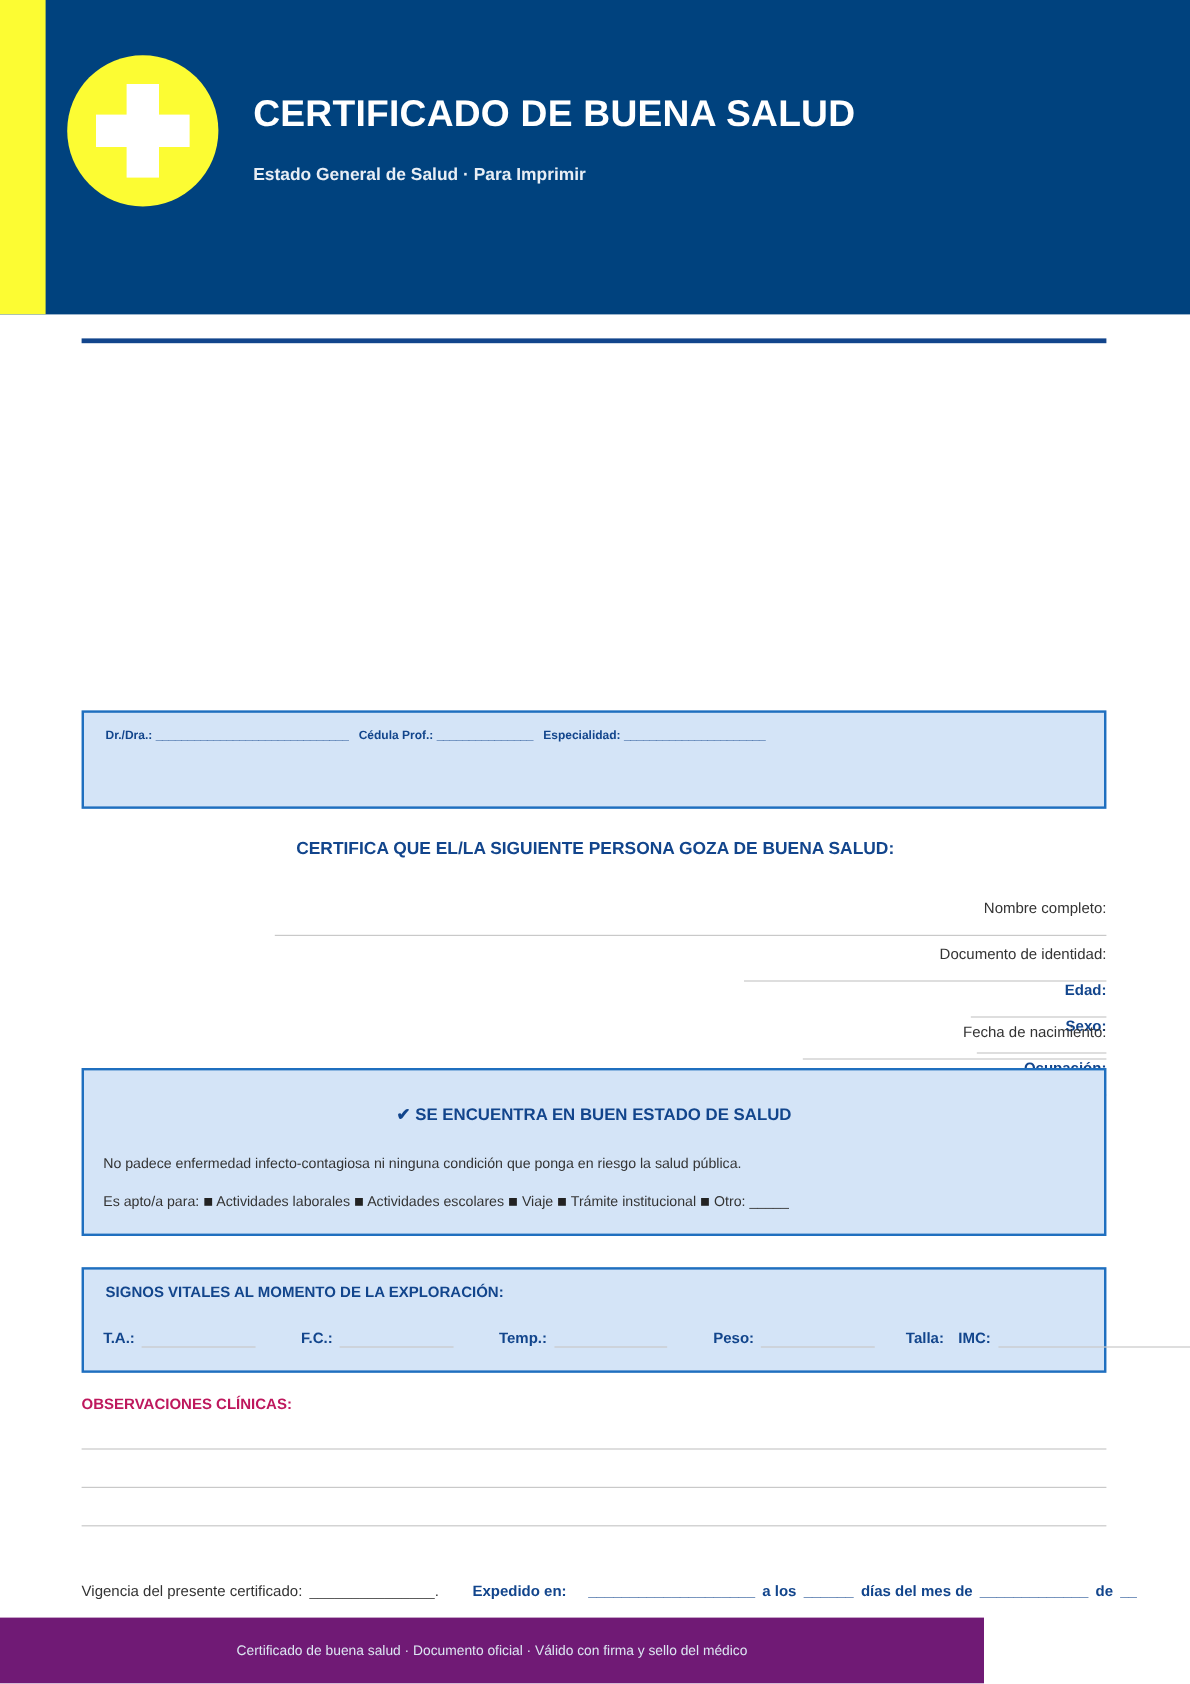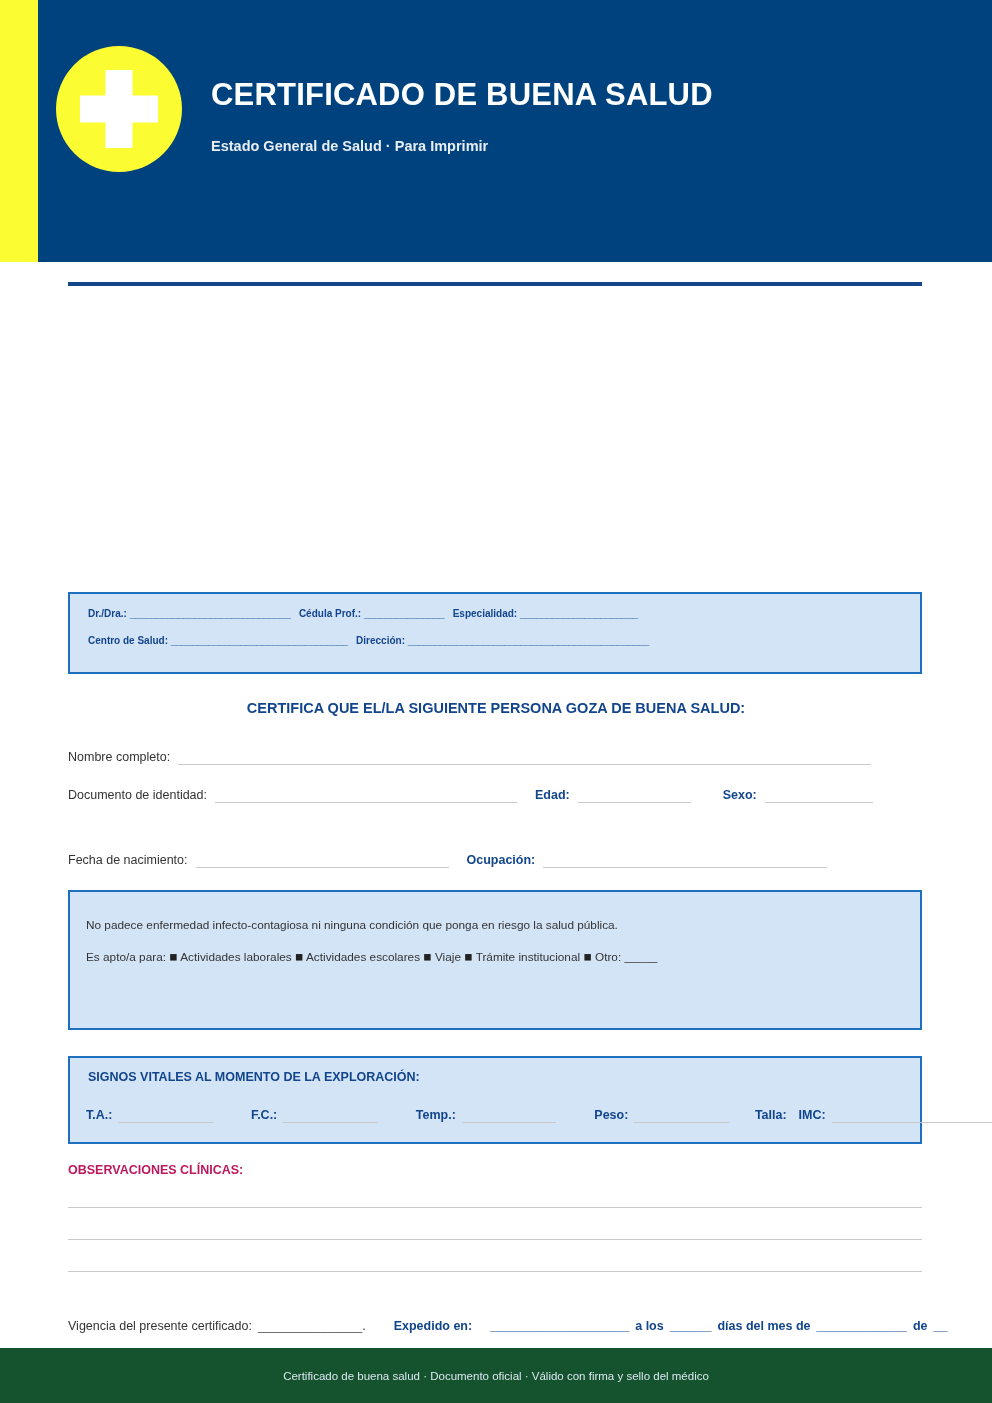--- a/index.html
+++ b/index.html
@@ -130,20 +130,21 @@
 
   
   .prow {
     position: absolute;
     left: 68px;
     width: 854px;
     font-size: 12.5px;
     display: flex;
     align-items: flex-end;
     white-space: nowrap;
+    flex-direction: column;
   }
   #prow-1 { top: 488px; }
   #prow-2 { top: 526px; }
   #prow-3 { top: 564px; margin-top: 27px; }
 
   .plabel { color: #333; font-weight: normal; padding-bottom: 1px; }
   .plabel-b { color: #12458C; font-weight: bold; padding-bottom: 1px; }
   .pline {
     border-bottom: 1px solid #c9c9c9;
     height: 15px;
@@ -247,22 +248,22 @@
   }
   .vg-n { color: #333; font-weight: normal; padding-bottom: 1px; }
   .vg-b { color: #12458C; font-weight: bold; padding-bottom: 1px; }
   .vg-dash { color: #12458C; font-weight: bold; padding-bottom: 1px; }
   .vg-dash-gray { color: #555; font-weight: normal; padding-bottom: 1px; }
 
   
   .footer {
     position: absolute;
     left: 0; top: 1348px;
-    width: 992px; height: 55px;
-    background: #14532d;
+    width: 820px; height: 55px;
+    background: #701a75;
     display: flex;
     align-items: center;
     justify-content: center;
     text-align: center;
   }
   .footer-text {
     font-size: 11.5px;
     color: #dce6f2;
   }
 </style>
@@ -290,27 +291,20 @@
       <div class="doc-row">
         <span>Dr./Dra.:</span>
         <span class="dash">______________________________</span>
         &nbsp;
         <span>Cédula Prof.:</span>
         <span class="dash">_______________</span>
         &nbsp;
         <span>Especialidad:</span>
         <span class="dash">______________________</span>
       </div>
-      <div class="doc-row">
-        <span>Centro de Salud:</span>
-        <span class="dash">_________________________________</span>
-        &nbsp;
-        <span>Dirección:</span>
-        <span class="dash">_____________________________________________</span>
-      </div>
     </div>
 
     <div id="certifica-heading">CERTIFICA QUE EL/LA SIGUIENTE PERSONA GOZA DE BUENA SALUD:</div>
 
     <div class="prow" id="prow-1">
       <span class="plabel">Nombre completo:</span>
       <span class="pline" style="width:693px"></span>
     </div>
 
     <div class="prow" id="prow-2">
@@ -323,20 +317,24 @@
     </div>
 
     <div class="prow" id="prow-3">
       <span class="plabel">Fecha de nacimiento:</span>
       <span class="pline" style="width:253px"></span>
       <span class="plabel-b" style="margin-left:18px">Ocupación:</span>
       <span class="pline" style="width:284px"></span>
     </div>
 
     <div class="infobox" id="status-box">
+      <div class="status-title">
+        <span class="status-check">✔</span>
+        <span>SE ENCUENTRA EN BUEN ESTADO DE SALUD</span>
+      </div>
       <div class="status-desc">No padece enfermedad infecto-contagiosa ni ninguna condición que ponga en riesgo la salud pública.</div>
       <div class="status-apto">
         <span>Es apto/a para:</span>
         <span class="cbox">◼</span>
         <span>Actividades laborales</span>
         <span class="cbox">◼</span>
         <span>Actividades escolares</span>
         <span class="cbox">◼</span>
         <span>Viaje</span>
         <span class="cbox">◼</span>

